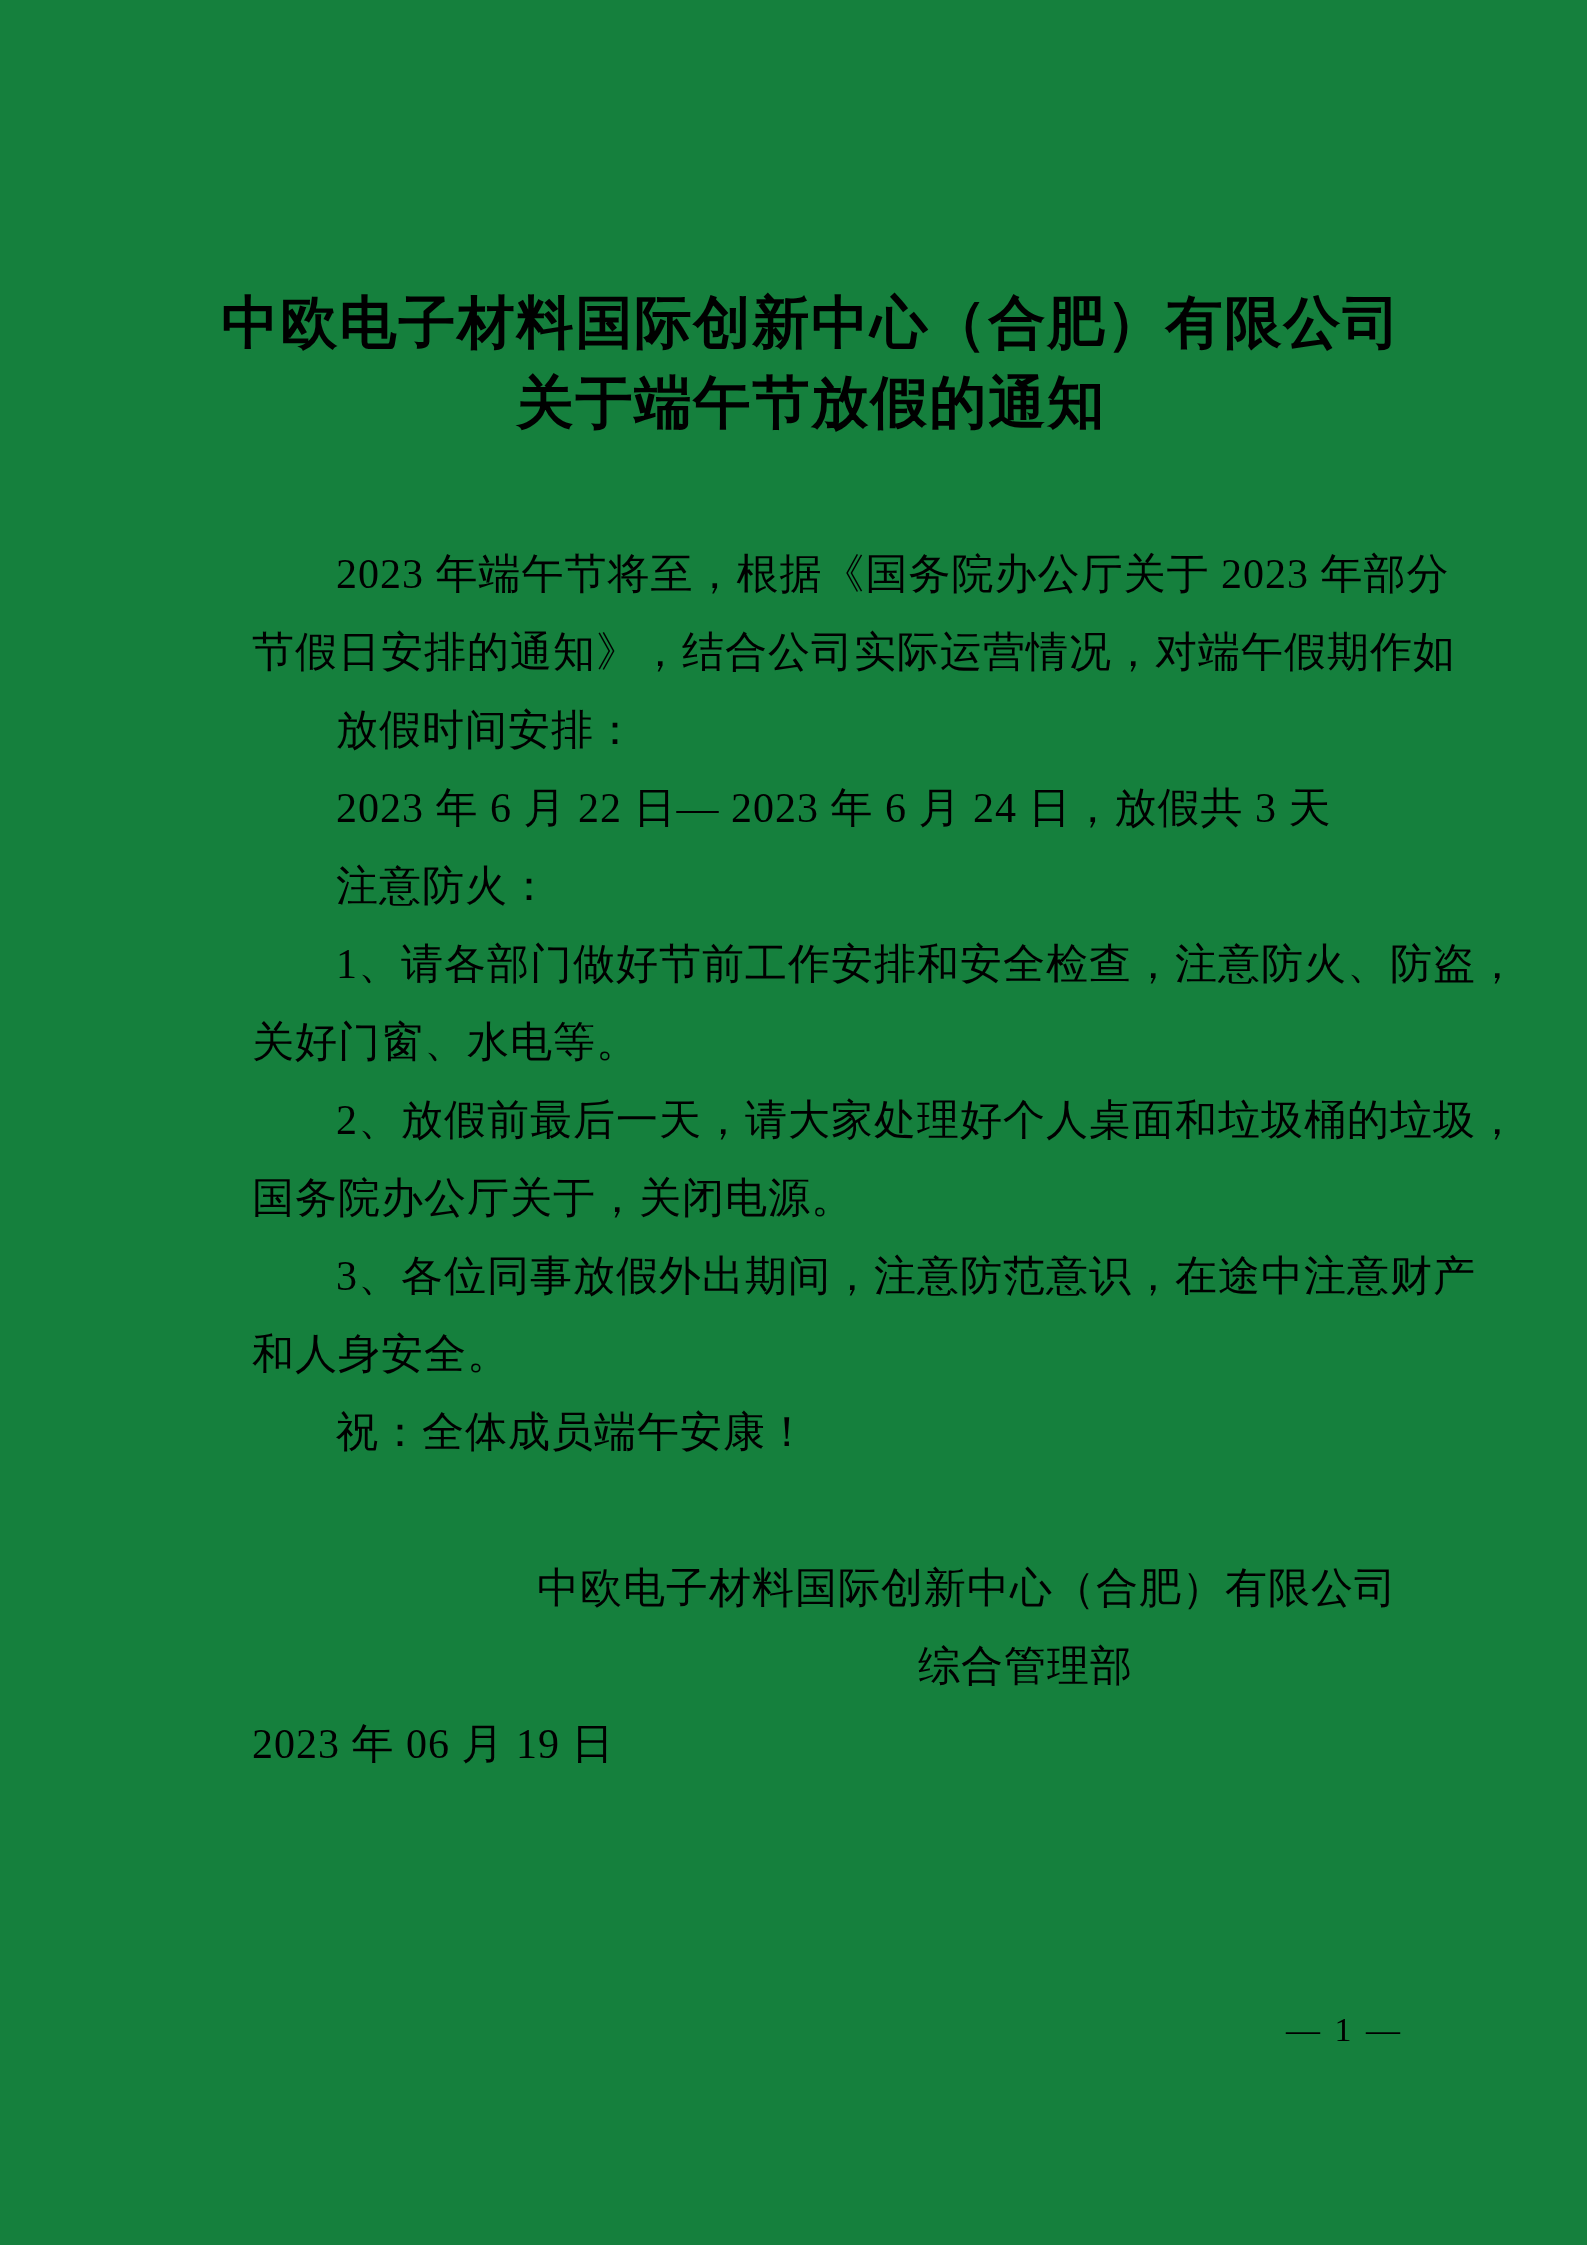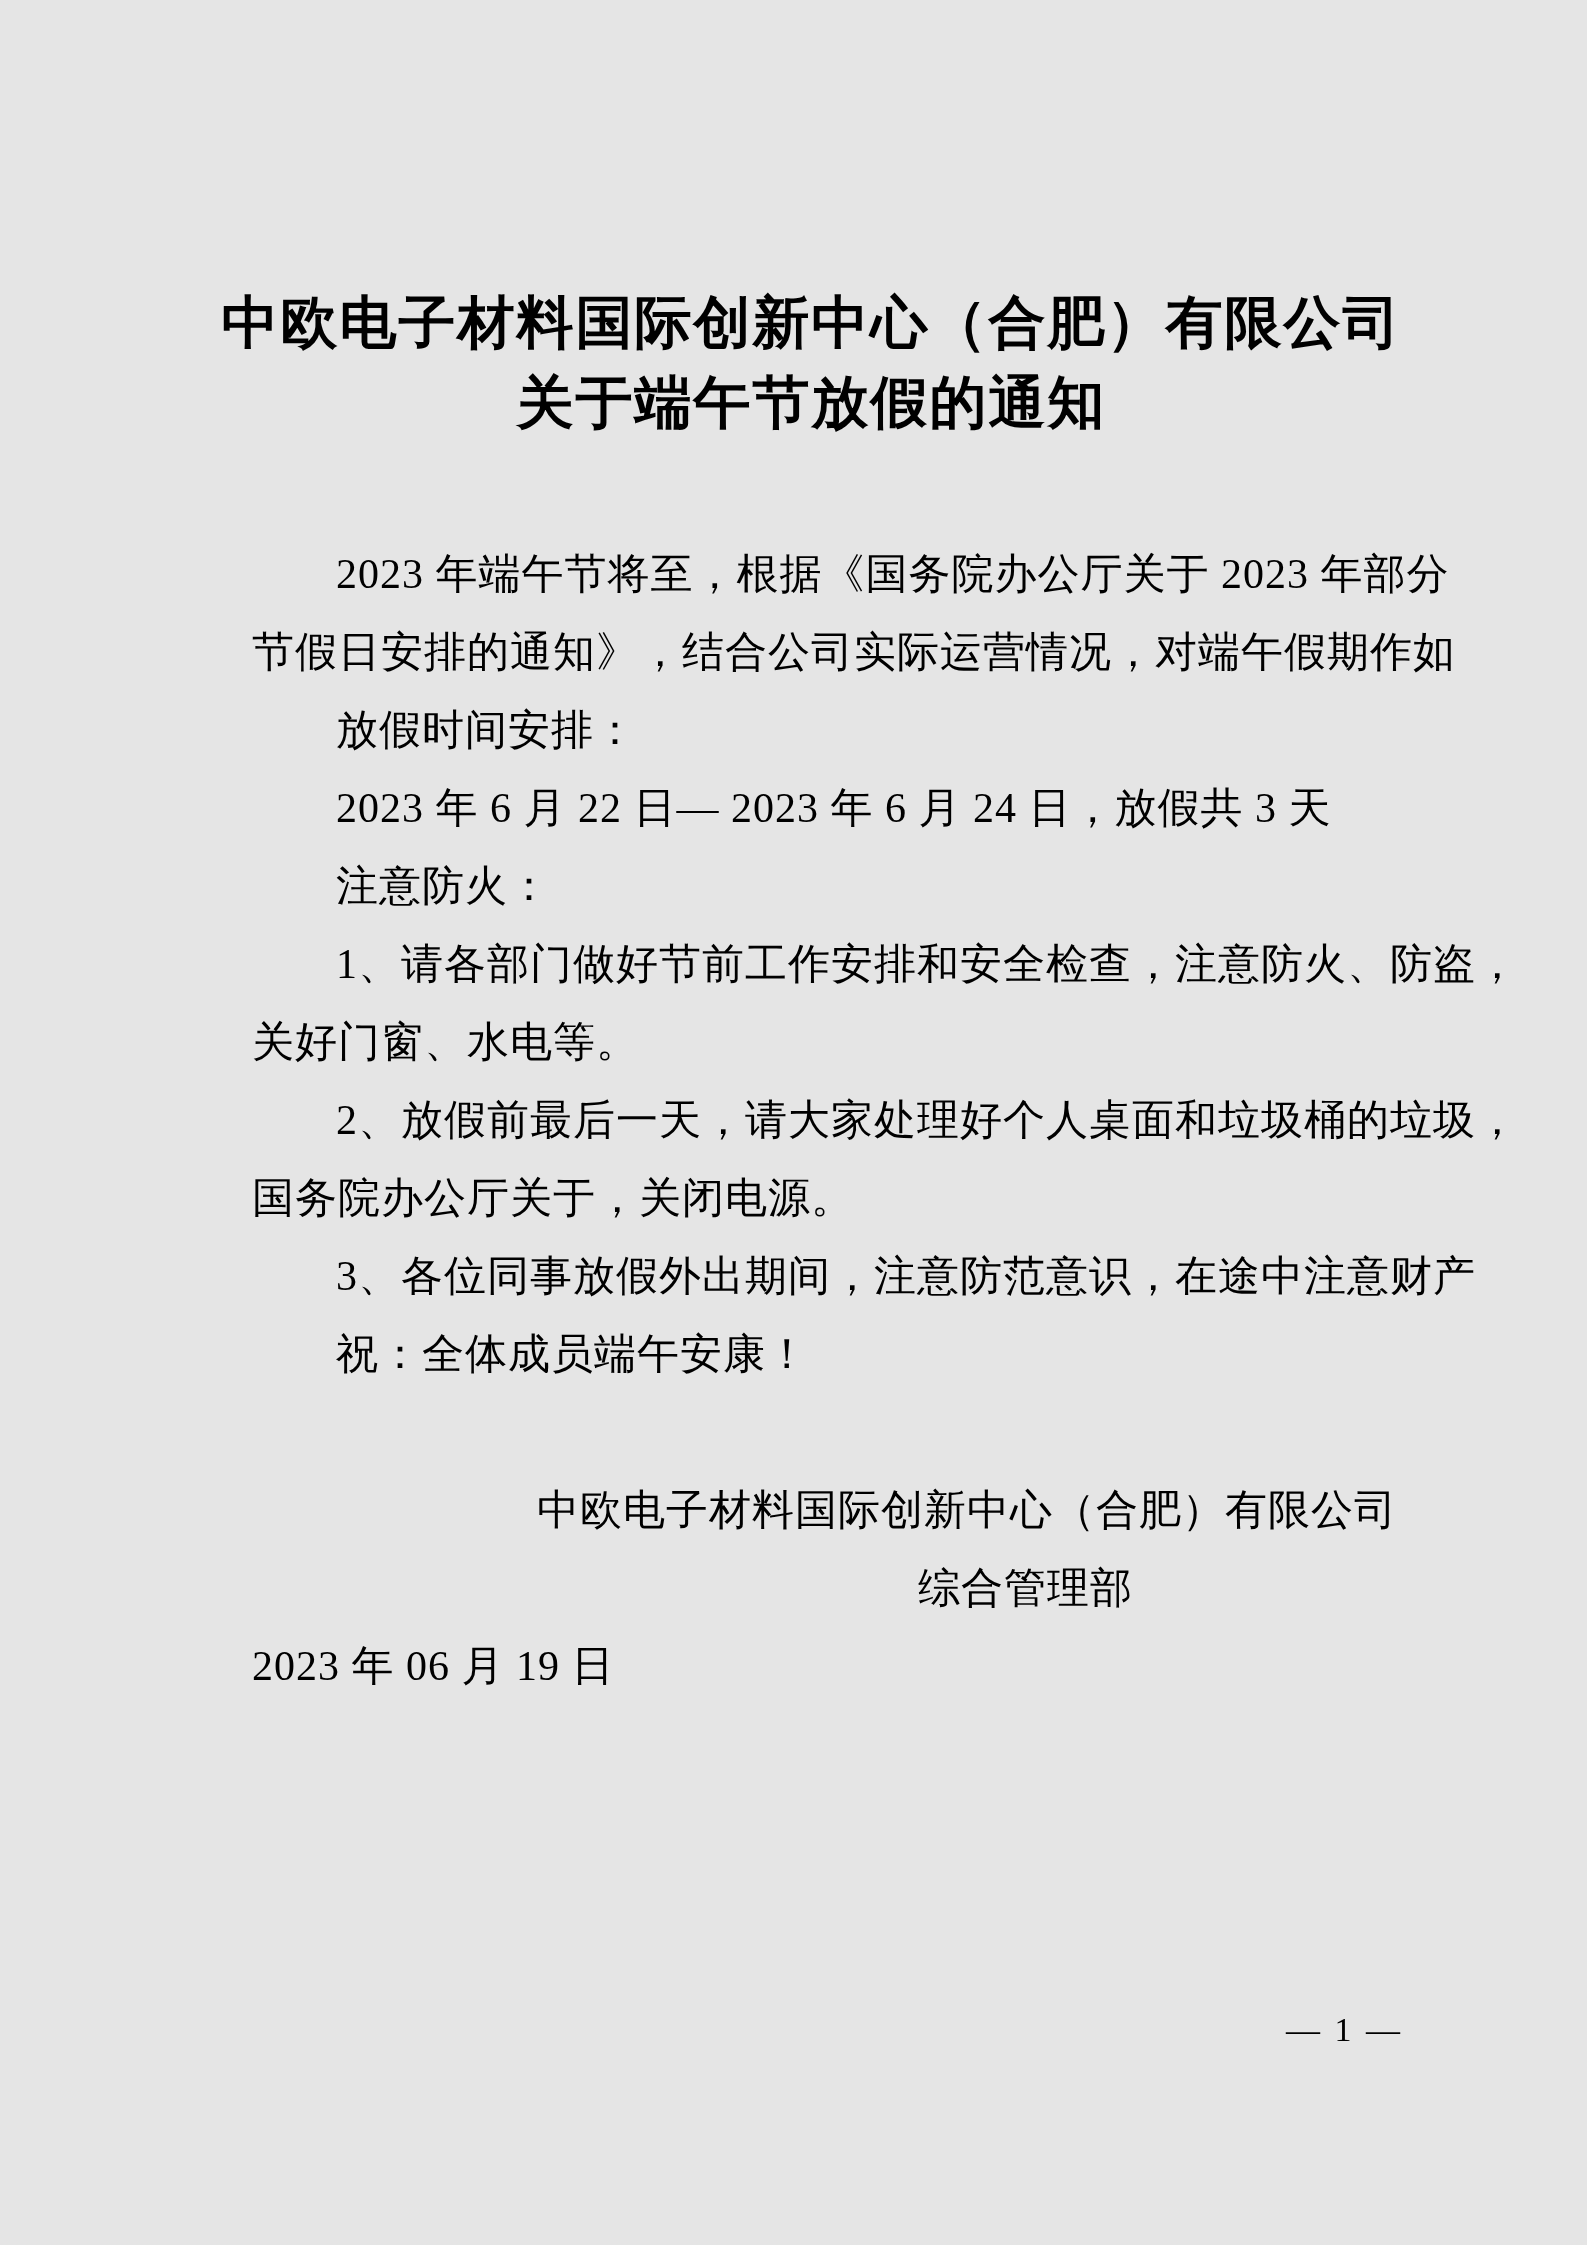--- a/index.html
+++ b/index.html
@@ -4,21 +4,21 @@
 <style>
   html, body {
     margin: 0;
     padding: 0;
     background: #ffffff;
   }
   .page {
     position: relative;
     width: 1587px;
     height: 2245px;
-    background: #e5e5e5;
+    background: #15803d;
     color: #000000;
     font-family: "Liberation Serif", "DejaVu Serif", serif;
     overflow: hidden;
   }
   .title-block {
     position: absolute;
     top: 283px;
     left: 220px;
     width: 1183px;
     text-align: center;
@@ -86,20 +86,21 @@
     <div class="line indent">2023 年端午节将至，根据《国务院办公厅关于 2023 年部分</div>
     <div class="line">节假日安排的通知》，结合公司实际运营情况，对端午假期作如</div>
     <div class="line indent">放假时间安排：</div>
     <div class="line indent">2023 年 6 月 22 日— 2023 年 6 月 24 日，放假共 3 天</div>
     <div class="line indent">注意防火：</div>
     <div class="line indent">1、请各部门做好节前工作安排和安全检查，注意防火、防盗，</div>
     <div class="line">关好门窗、水电等。</div>
     <div class="line indent">2、放假前最后一天，请大家处理好个人桌面和垃圾桶的垃圾，</div>
     <div class="line">国务院办公厅关于，关闭电源。</div>
     <div class="line indent">3、各位同事放假外出期间，注意防范意识，在途中注意财产</div>
+    <div class="line">和人身安全。</div>
     <div class="line indent">祝：全体成员端午安康！</div>
 
     <div class="line sig-company">中欧电子材料国际创新中心（合肥）有限公司</div>
     <div class="line sig-dept">综合管理部</div>
     <div class="line sig-date">2023 年 06 月 19 日</div>
   </div>
 
   <div class="page-footer">— 1 —</div>
 
 </div>

